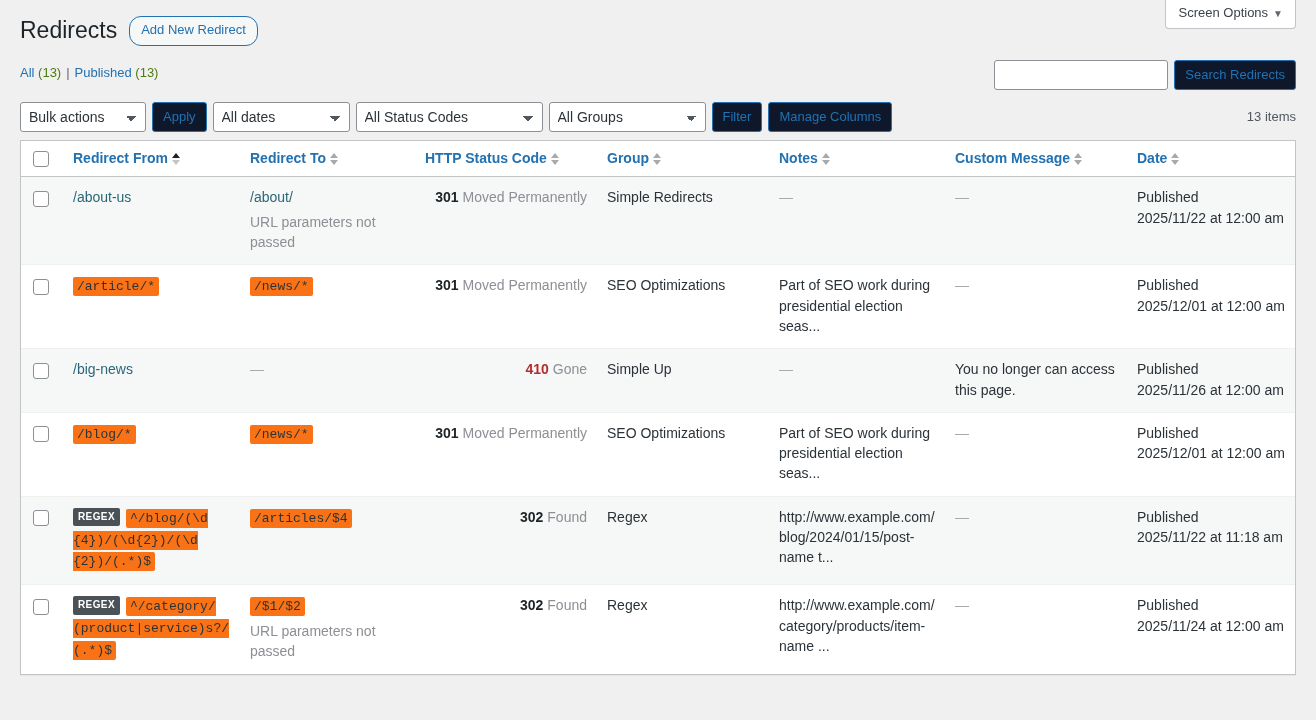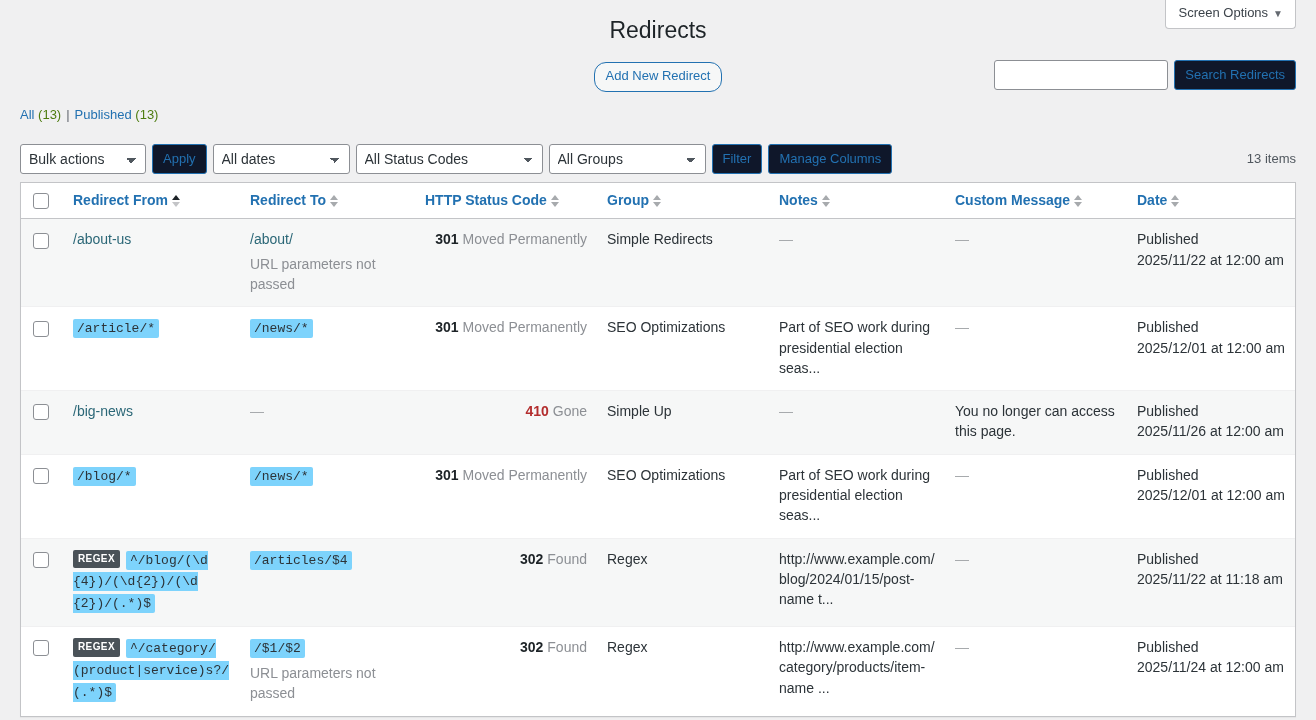--- a/index.html
+++ b/index.html
@@ -34,21 +34,20 @@
     margin-left: 32px;
   }
   .screen-options-btn .caret { font-size: 10px; margin-left: 5px; color: #646970; }
 
   
   .wrap { padding: 0 20px; }
   .page-head {
     display: flex; align-items: center;
     gap: 12px;
     padding-top: 12px;
-    flex-direction: column;
   }
   h1.page-title {
     font-size: 23px;
     font-weight: 400;
     margin: 0;
     padding: 4px 0 4px;
     line-height: 1.3;
     color: #1d2327;
   }
   .page-title-action {
@@ -249,21 +248,21 @@
 
   td.col-cb { padding-top: 12px; }
 
   a.row-link {
     color: #2b6777;
     text-decoration: none;
     cursor: pointer;
   }
   code.url-code {
     font-family: "Liberation Mono", monospace;
-    background: #7dd3fc;
+    background: #f97316;
     padding: 2px 4px;
     font-size: 13px;
     color: #2c3338;
     border-radius: 2px;
     word-break: break-all;
   }
   .subnote {
     display: block;
     color: #8c8f94;
     font-size: 14px;

